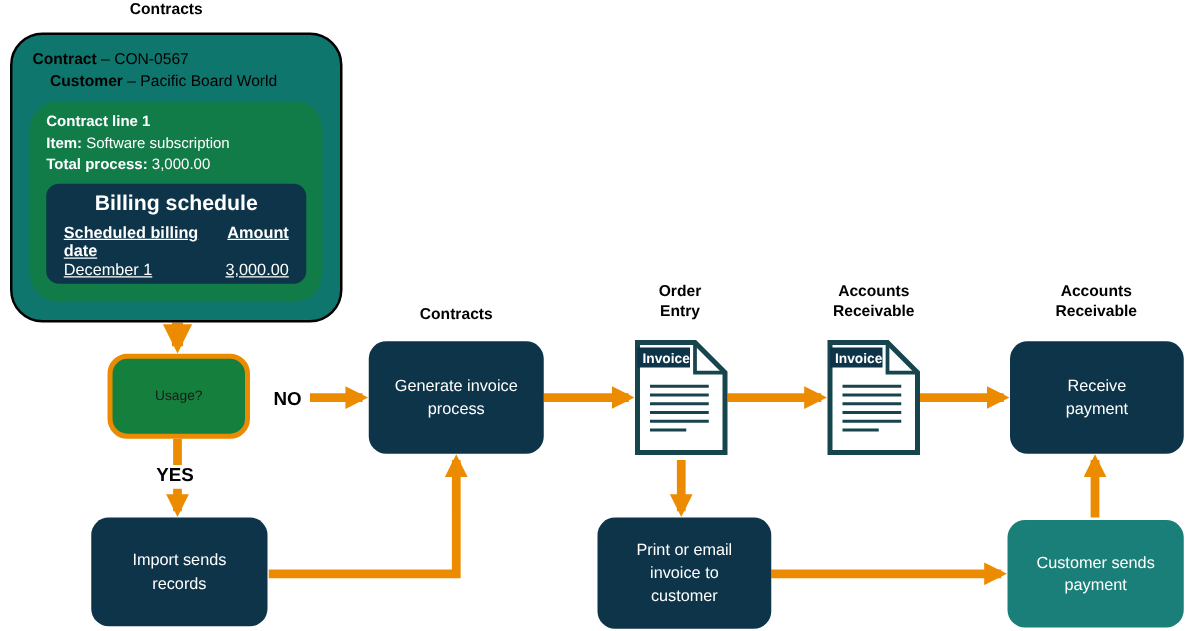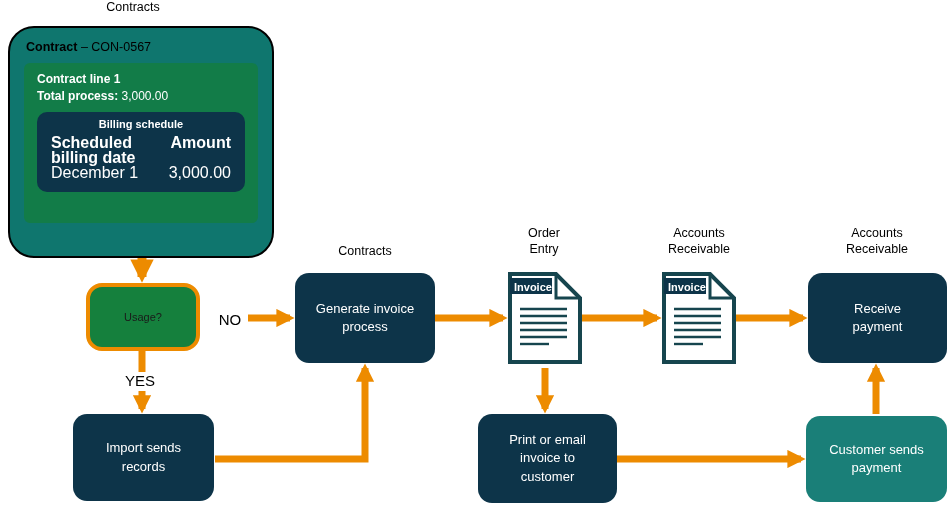--- a/index.html
+++ b/index.html
@@ -3,48 +3,48 @@
 <meta charset="utf-8">
 <style>
   * { box-sizing: border-box; }
   body { margin:0; background:#fff; font-family:"Liberation Sans", sans-serif; }
   .canvas { position:relative; width:949px; height:505px; background:#fff; overflow:hidden; }
 
   
   .wires { position:absolute; left:0; top:0; width:949px; height:505px; z-index:1; pointer-events:none; }
 
   
-  .lbl { position:absolute; z-index:2; font-weight:normal; font-size:12.5px; color:#000; text-align:center; line-height:1.25; }
+  .lbl { position:absolute; z-index:2; font-weight:bold; font-size:12.5px; color:#000; text-align:center; line-height:1.25; }
   .lbl-small { font-size:15px; }
   .lbl-yes { background:#fff; padding:0 3px; z-index:3; }
 
   
   .node { position:absolute; z-index:2; background:#0D3449; color:#fff; border-radius:14px;
           display:flex; align-items:center; justify-content:center; text-align:center;
           font-size:13px; line-height:1.4; padding:0 14px; }
   .node--teal { background:#1A7F78; }
   .node--receive { padding:0 30px; }
 
   
   .usage { position:absolute; z-index:2; background:#15803d; border:4px solid #ED8B00; border-radius:16px;
            display:flex; align-items:center; justify-content:center;
            font-size:11px; font-weight:normal; color:#1a1a1a; }
 
   
   .card { position:absolute; left:8px; top:26px; width:266px; height:232px; z-index:2;
           background:#0f766e; border:2.5px solid #000; border-radius:26px; }
   .card-line1 { margin:12px 0 0 16px; font-size:12.5px; color:#000; }
   .card-line2 { margin:4px 0 0 30px; font-size:12.5px; color:#000; }
-  .green-box { margin:9px 14px 0 14px; height:160px; background:#127C48; border-radius:6px;
+  .green-box { margin:9px 14px 0 14px; height:160px; background:#127C48; border-radius:22px;
                color:#fff; font-size:12px; padding:8px 13px 0 13px; }
   .green-box .gl { line-height:17px; }
   .navy-box { margin:7px 0 0 0; height:80px; background:#0D3449; border-radius:10px;
               color:#fff; padding-top:6px; }
-  .navy-title { text-align:center; font-weight:bold; font-size:11px; }
-  .navy-row { display:flex; justify-content:space-between; padding:0 14px; font-size:16px; line-height:15px; }
+  .navy-title { text-align:center; font-weight:bold; font-size:17px; }
+  .navy-row { display:flex; justify-content:space-between; padding:0 14px; font-size:13px; line-height:15px;text-decoration:underline; }
   .navy-row.hdr { font-weight:bold; margin-top:5px; }
 
   
   .doc { position:absolute; z-index:2; }
 </style>
 </head>
 <body>
 
 <div class="canvas">
 
@@ -63,23 +63,25 @@
     <path d="M736,318 H803" fill="none" stroke="#ED8B00" stroke-width="7" marker-end="url(#arrow)"></path>
     <path d="M545,368 V409" fill="none" stroke="#ED8B00" stroke-width="7" marker-end="url(#arrow)"></path>
     <path d="M617,459 H801" fill="none" stroke="#ED8B00" stroke-width="7" marker-end="url(#arrow)"></path>
     <path d="M876,414 V368" fill="none" stroke="#ED8B00" stroke-width="7" marker-end="url(#arrow)"></path>
   </svg>
 
   <div class="lbl" style="left:8px; top:0; width:250px;">Contracts</div>
 
   <div class="card">
     <div class="card-line1"><b>Contract</b><span> – CON-0567</span></div>
+    <div class="card-line2"><b>Customer</b><span> – Pacific Board World</span></div>
 
     <div class="green-box">
       <div class="gl" style="font-weight:bold;">Contract line 1</div>
+      <div class="gl"><b>Item:</b><span> Software subscription</span></div>
       <div class="gl"><b>Total process:</b><span> 3,000.00</span></div>
 
       <div class="navy-box">
         <div class="navy-title">Billing schedule</div>
         <div class="navy-row hdr">
           <span>Scheduled billing date</span>
           <span>Amount</span>
         </div>
         <div class="navy-row">
           <span>December 1</span>

